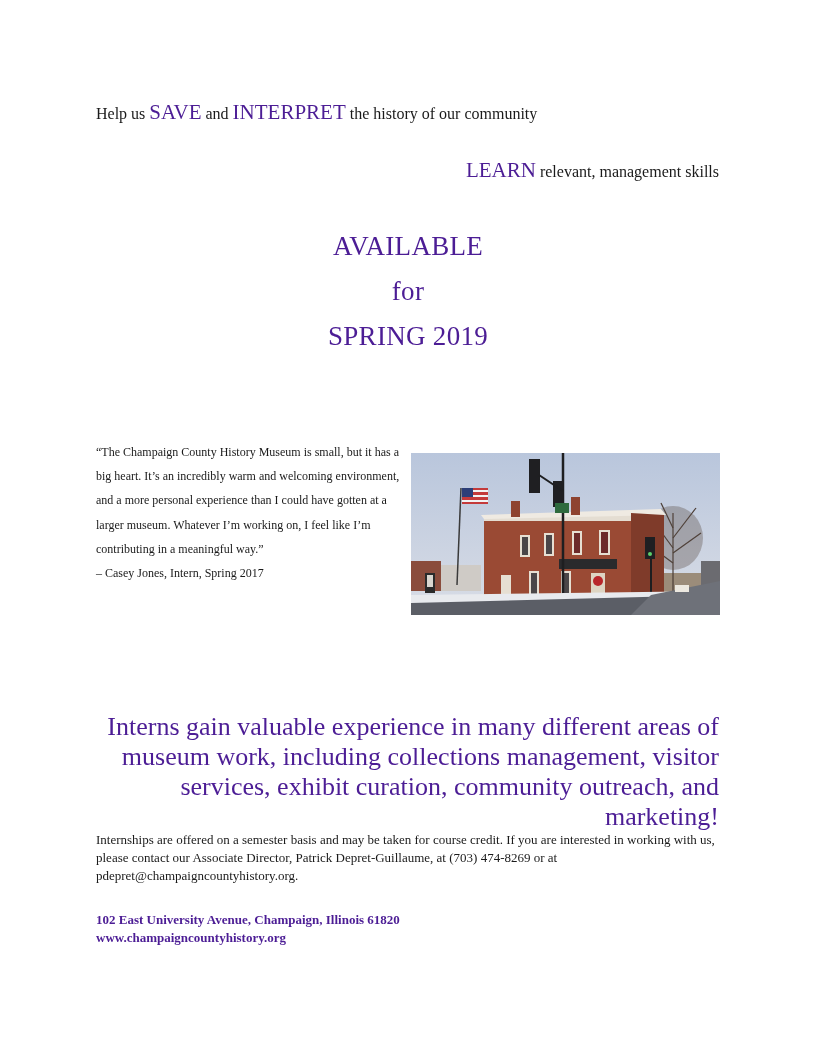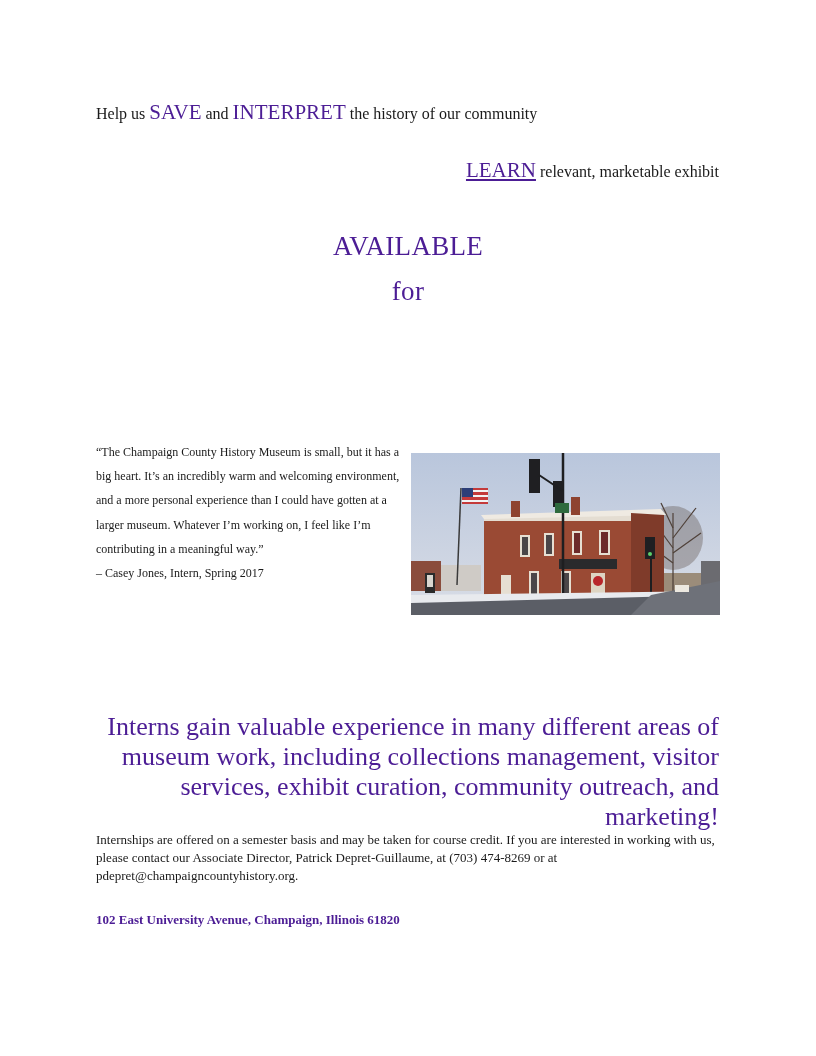--- a/index.html
+++ b/index.html
@@ -4,21 +4,21 @@
 <style>
   html, body { margin: 0; padding: 0; background: #ffffff; }
   body { width: 816px; height: 1056px; position: relative; overflow: hidden;
          font-family: "Liberation Serif", "DejaVu Serif", serif; color: #1a1a1a; }
   .abs { position: absolute; }
   .orange { color: #4c1d95; }
 
   #tagline1 { left: 96px; top: 100px; font-size: 16px; white-space: nowrap; }
   #tagline1 .big { font-size: 21px; }
   #tagline2 { right: 97px; top: 158px; font-size: 16px; white-space: nowrap; text-align: right; }
-  #tagline2 .big { font-size: 21px; text-decoration: underline; }
+  #tagline2 .big { font-size: 21px; }
 
   #headline { left: 0; width: 816px; top: 224px; text-align: center; font-size: 27px;
               line-height: 45px; letter-spacing: 0.3px; }
   #headline div { white-space: nowrap; }
 
   #quote { left: 96px; top: 419px; width: 312px; font-size: 12px; line-height: 24.2px; margin-top: 21px; }
   #quote .attr { display: block; }
 
   #photo { left: 411px; top: 453px; width: 309px; height: 162px; overflow: hidden; }
   #photo svg { display: block; }
@@ -30,26 +30,27 @@
   #address { left: 96px; top: 911px; font-size: 13px; line-height: 18px; font-weight: bold; }
 </style>
 </head>
 <body>
 
 <div id="tagline1" class="abs">
   <span>Help us </span><span class="big orange">SAVE</span><span> and </span><span class="big orange">INTERPRET</span><span> the history of our community</span>
 </div>
 
 <div id="tagline2" class="abs">
-  <span class="big orange">LEARN</span><span> relevant, marketable exhibit</span>
+  <span class="big orange">LEARN</span><span> relevant, management skills</span>
 </div>
 
 <div id="headline" class="abs orange">
   <div>AVAILABLE</div>
   <div>for</div>
+  <div>SPRING 2019</div>
 </div>
 
 <div id="quote" class="abs">
   <span>“The Champaign County History Museum is small, but it has a big heart. It’s an incredibly warm and welcoming environment, and a more personal experience than I could have gotten at a larger museum. Whatever I’m working on, I feel like I’m contributing in a meaningful way.”</span>
   <span class="attr">– Casey Jones, Intern, Spring 2017</span>
 </div>
 
 <div id="photo" class="abs" title="Red brick two-story museum building on a snowy street corner with American flag and traffic lights">
   <svg width="309" height="162" viewBox="0 0 309 162" xmlns="http://www.w3.org/2000/svg">
     <defs>
@@ -133,13 +134,14 @@
     <rect x="16" y="122" width="6" height="12" fill="#d9d6cf"></rect>
   </svg>
 </div>
 
 <div id="benefits" class="abs orange">Interns gain valuable experience in many different areas of museum work, including collections management, visitor services, exhibit curation, community outreach, and marketing!</div>
 
 <div id="details" class="abs">Internships are offered on a semester basis and may be taken for course credit. If you are interested in working with us, please contact our Associate Director, Patrick Depret-Guillaume, at (703) 474-8269 or at pdepret@champaigncountyhistory.org.</div>
 
 <div id="address" class="abs orange">
   <div>102 East University Avenue, Champaign, Illinois 61820</div>
+  <div>www.champaigncountyhistory.org</div>
 </div>
 
 </body></html>

